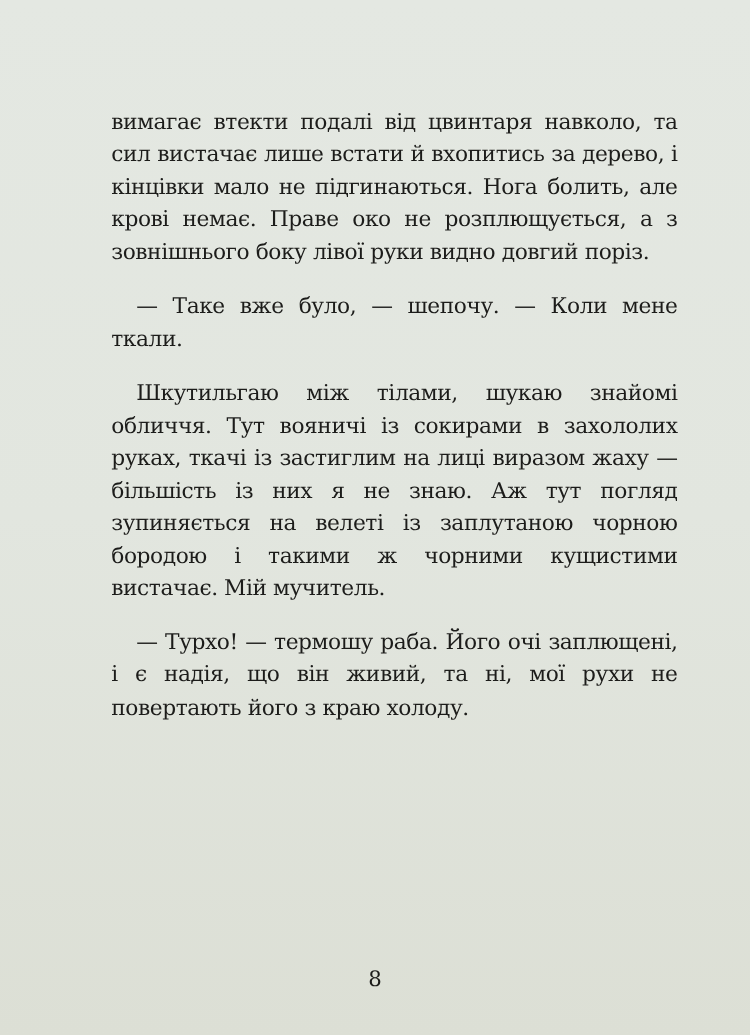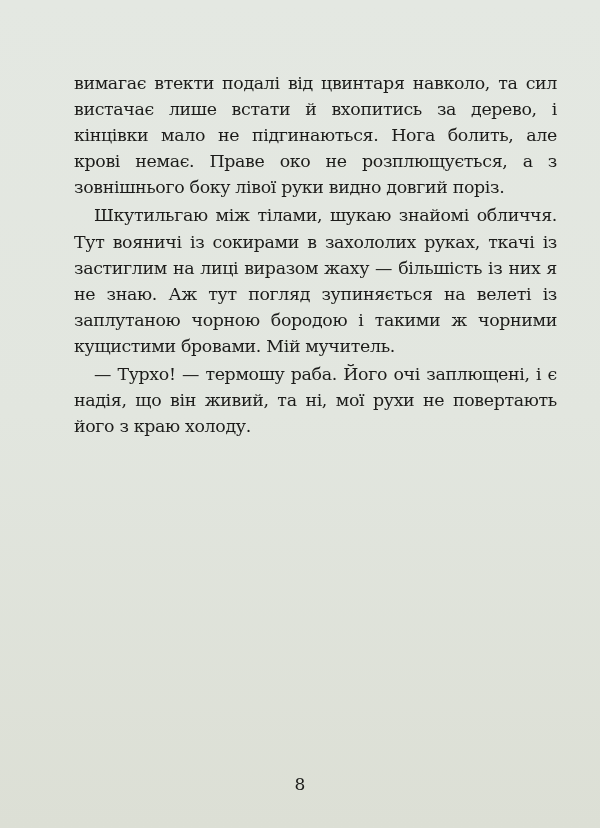--- a/index.html
+++ b/index.html
@@ -7,31 +7,32 @@
     width: 600px; height: 828px; overflow: hidden;
     background: linear-gradient(180deg, #e4e8e2 0%, #e2e6df 50%, #dcdfd5 100%);
     position: relative;
   }
   .page {
     position: absolute; left: 72px; top: 68px; width: 487px;
     font-family: "DejaVu Serif", "Liberation Serif", serif;
     font-size: 17.4px; line-height: 26.1px; color: #1c1c1a;
     letter-spacing: -0.35px;
   }
-  .para { margin: 2px; text-align: justify; text-indent: 20px; hyphens: manual; }
+  .para { margin: 17px; text-align: justify; text-indent: 20px; hyphens: manual; }
   .para.first { text-indent: 0; }
   .page-number {
     position: absolute; top: 774px; left: 0; width: 600px; text-align: center;
     font-family: "DejaVu Serif", "Liberation Serif", serif;
     font-size: 17px; color: #1c1c1a;
   }
 </style>
 </head>
 <body>
 
 <div class="page">
   <p class="para first">вимагає втекти подалі від цвинтаря навколо, та сил вистачає лише встати й вхопитись за дерево, і кінцівки мало не підгинаються. Нога болить, але крові немає. Праве око не розплющується, а з зовнішнього боку лівої руки видно довгий поріз.</p>
-  <p class="para">Шкутильгаю між тілами, шукаю знайомі обличчя. Тут вояничі із сокирами в захололих руках, ткачі із застиглим на лиці виразом жаху — більшість із них я не знаю. Аж тут погляд зупиняється на велеті із заплутаною чорною бородою і такими ж чорними кущистими бровами. Мій мучитель.</p>
+  <p class="para">— Таке вже було, — шепочу. — Коли мене ткали.</p>
+  <p class="para">Шкутильгаю між тілами, шукаю знайомі обличчя. Тут вояничі із сокирами в захололих руках, ткачі із застиглим на лиці виразом жаху — більшість із них я не знаю. Аж тут погляд зупиняється на велеті із заплутаною чорною бородою і такими ж чорними кущистими вистачає. Мій мучитель.</p>
   <p class="para">— Турхо! — термошу раба. Його очі заплющені, і є надія, що він живий, та ні, мої рухи не повертають його з краю холоду.</p>
 
 </div>
 
 <div class="page-number">8</div>
 
 </body></html>

